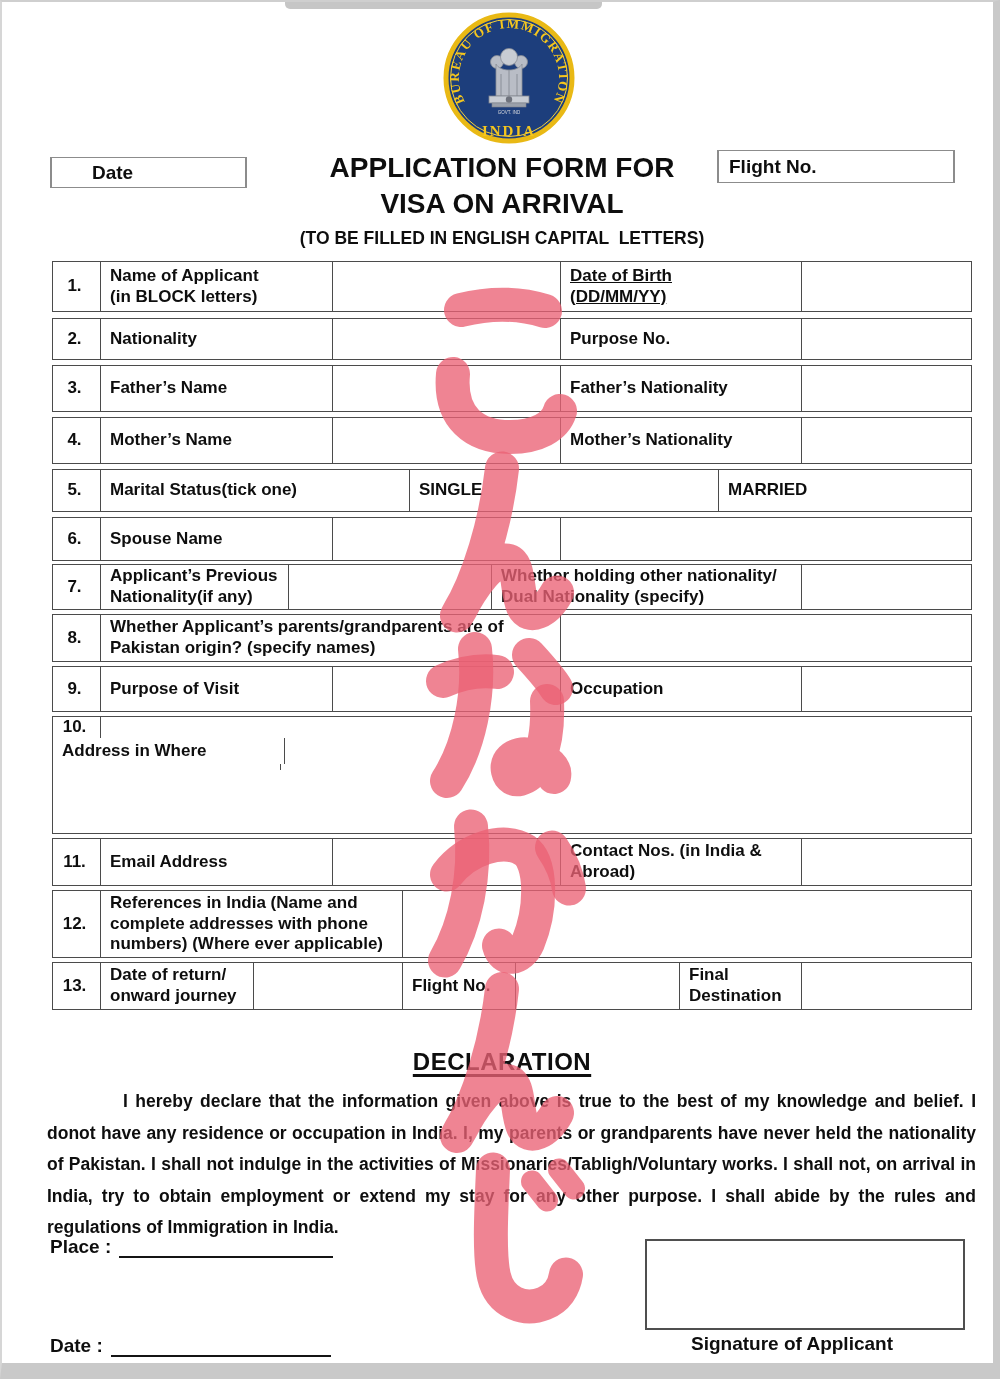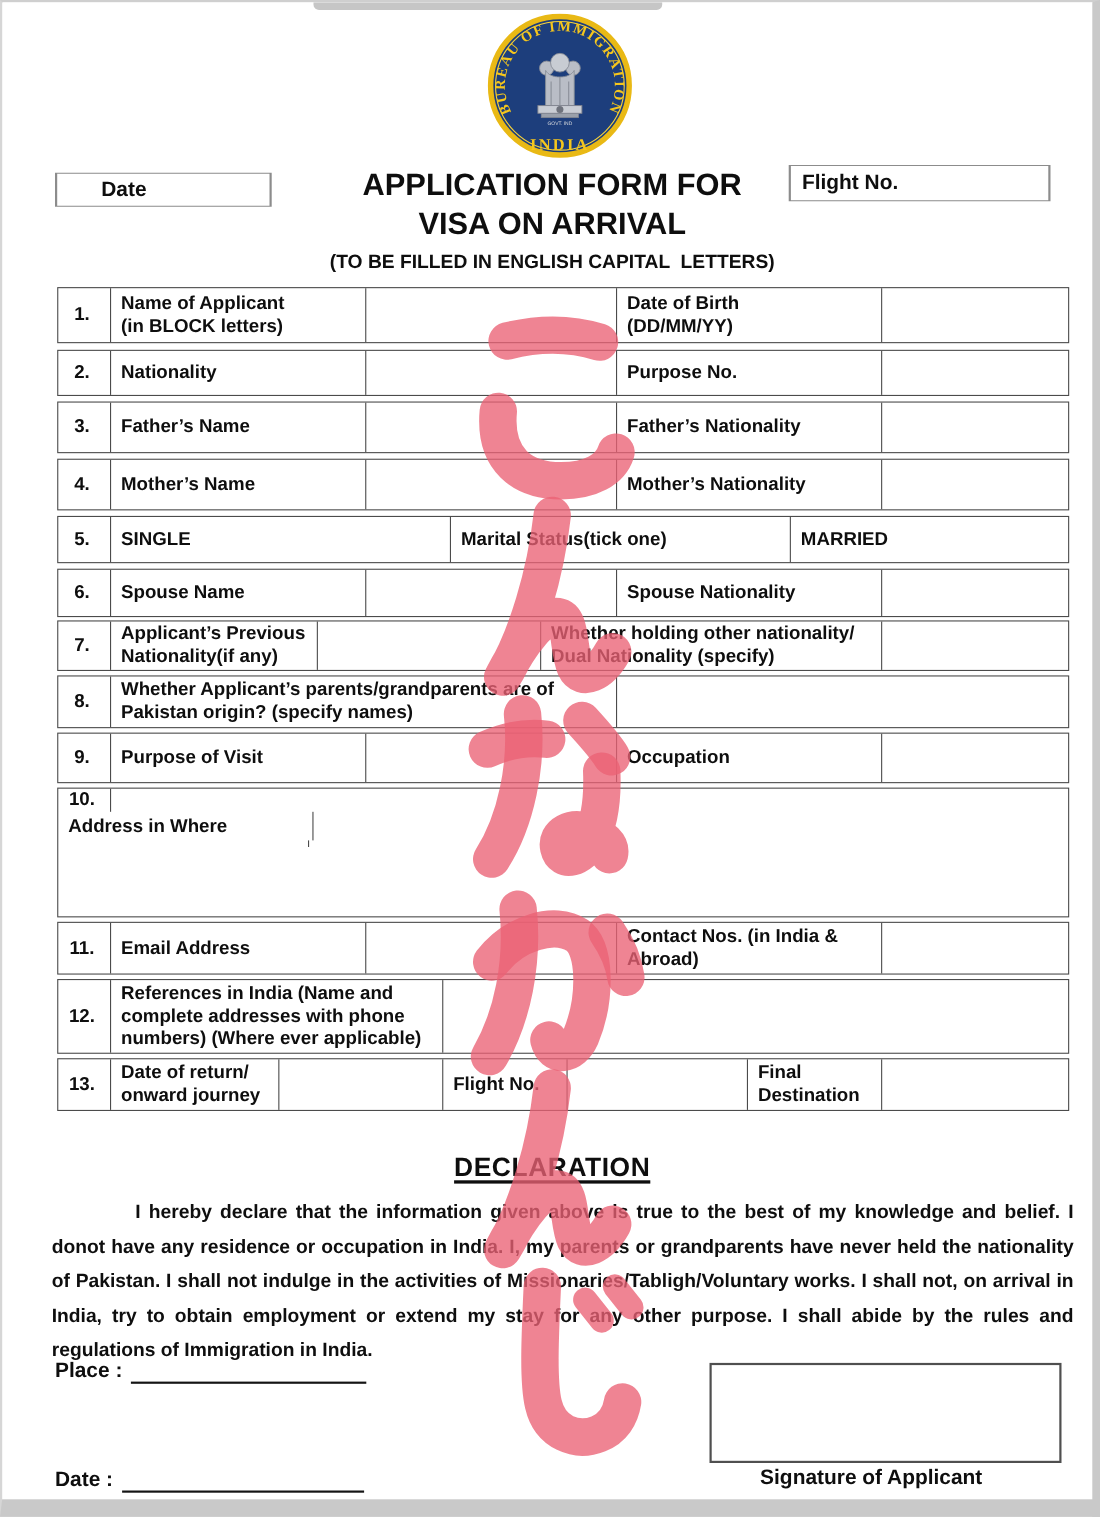--- a/index.html
+++ b/index.html
@@ -78,21 +78,21 @@
     <div class="t2">(TO BE FILLED IN ENGLISH CAPITAL  LETTERS)</div>
   </div>
 
   <div>
 
     <div class="trow" style="top:259px;height:51px;">
       <div class="c n" style="width:48px;">1.</div>
       <div class="c" style="width:232px;">Name of Applicant
 (in BLOCK letters)</div>
       <div class="c" style="width:228px;"></div>
-      <div class="c" style="width:241px;">Date of Birth
+      <div class="c" style="width:241px;text-decoration:underline;">Date of Birth
 (DD/MM/YY)</div>
       <div class="c last"></div>
     </div>
 
     <div class="trow" style="top:316px;height:42px;">
       <div class="c n" style="width:48px;">2.</div>
       <div class="c" style="width:232px;">Nationality</div>
       <div class="c" style="width:228px;"></div>
       <div class="c" style="width:241px;">Purpose No.</div>
       <div class="c last"></div>
@@ -109,30 +109,29 @@
     <div class="trow" style="top:415px;height:47px;">
       <div class="c n" style="width:48px;">4.</div>
       <div class="c" style="width:232px;">Mother’s Name</div>
       <div class="c" style="width:228px;"></div>
       <div class="c" style="width:241px;">Mother’s Nationality</div>
       <div class="c last"></div>
     </div>
 
     <div class="trow" style="top:467px;height:43px;">
       <div class="c n" style="width:48px;">5.</div>
+      <div class="c" style="width:309px;">Marital Status(tick one)</div>
       <div class="c" style="width:309px;">SINGLE</div>
-      <div class="c" style="width:309px;">Marital Status(tick one)</div>
       <div class="c last">MARRIED</div>
     </div>
 
     <div class="trow" style="top:515px;height:44px;">
       <div class="c n" style="width:48px;">6.</div>
       <div class="c" style="width:232px;">Spouse Name</div>
       <div class="c" style="width:228px;"></div>
-      <div class="c" style="width:241px;">Spouse Nationality</div>
       <div class="c last"></div>
     </div>
 
     <div class="trow" style="top:562px;height:46px;">
       <div class="c n" style="width:48px;">7.</div>
       <div class="c" style="width:188px;">Applicant’s Previous
 Nationality(if any)</div>
       <div class="c" style="width:203px;"></div>
       <div class="c" style="width:310px;">Whether holding other nationality/
 Dual Nationality (specify)</div>

